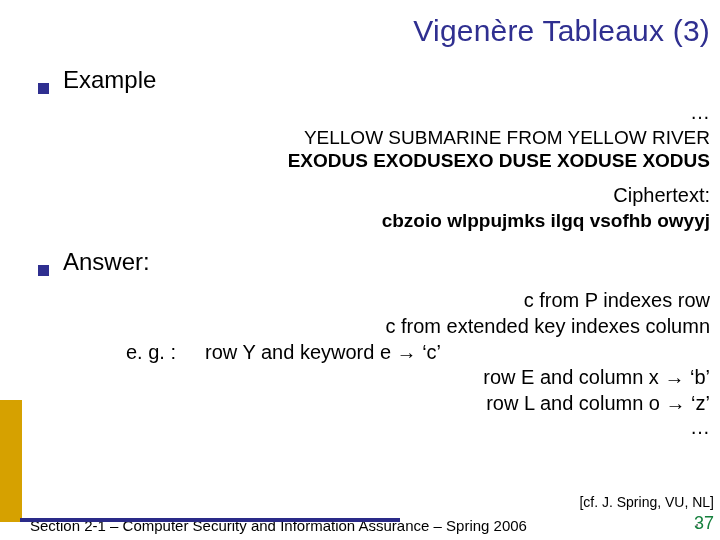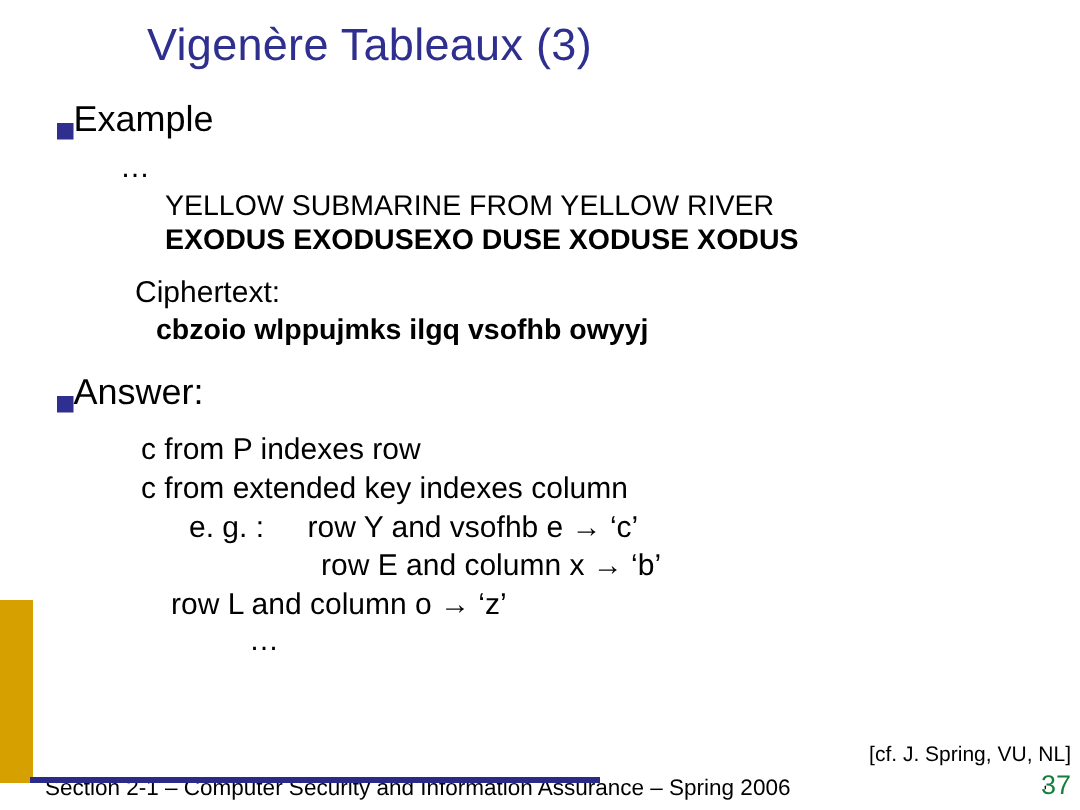--- a/index.html
+++ b/index.html
@@ -26,36 +26,38 @@
     top: 518px;
     width: 380px;
     height: 4px;
     background: #2a2a88;
     z-index: 1;
   }
   .content {
     position: relative;
     z-index: 2;
     padding: 14px 10px 0 14px;
+    text-align: right;
   }
   .title {
     color: #2f2f90;
     font-size: 30px;
     font-weight: 400;
     margin-left: 84px;
     margin-bottom: 18px;
     letter-spacing: 0.2px;
   }
   .section {
     margin-left: 24px;
     margin-bottom: 6px;
   }
   .bullet-row {
     display: flex;
     align-items: baseline;
+    gap: 14px;
     margin-bottom: 6px;
   }
   .bullet {
     width: 11px;
     height: 11px;
     background: #2f2f90;
     flex-shrink: 0;
     position: relative;
     top: 6px;
   }
@@ -144,21 +146,21 @@
   <div class="section">
     <div class="bullet-row">
       <div class="bullet"></div>
       <div class="section-head">Answer:</div>
     </div>
     <div style="height:6px"></div>
     <div class="indent1" style="margin-left:56px">c from P indexes row</div>
     <div class="indent1" style="margin-left:56px">c from extended key indexes column</div>
     <div class="indent1" style="margin-left:88px; display:flex; gap:29px;">
       <span>e. g. :</span>
-      <span>row Y and vsofhb e → ‘c’</span>
+      <span>row Y and keyword e → ‘c’</span>
     </div>
     <div class="indent1" style="margin-left:176px">row E and column x → ‘b’</div>
     <div class="indent1" style="margin-left:76px">row L and column o → ‘z’</div>
     <div class="dots">…</div>
   </div>
 
 </div>
 
 <div class="citation">[cf. J. Spring, VU, NL]</div>
 <div class="footer">Section 2-1 – Computer Security and Information Assurance – Spring 2006</div>

